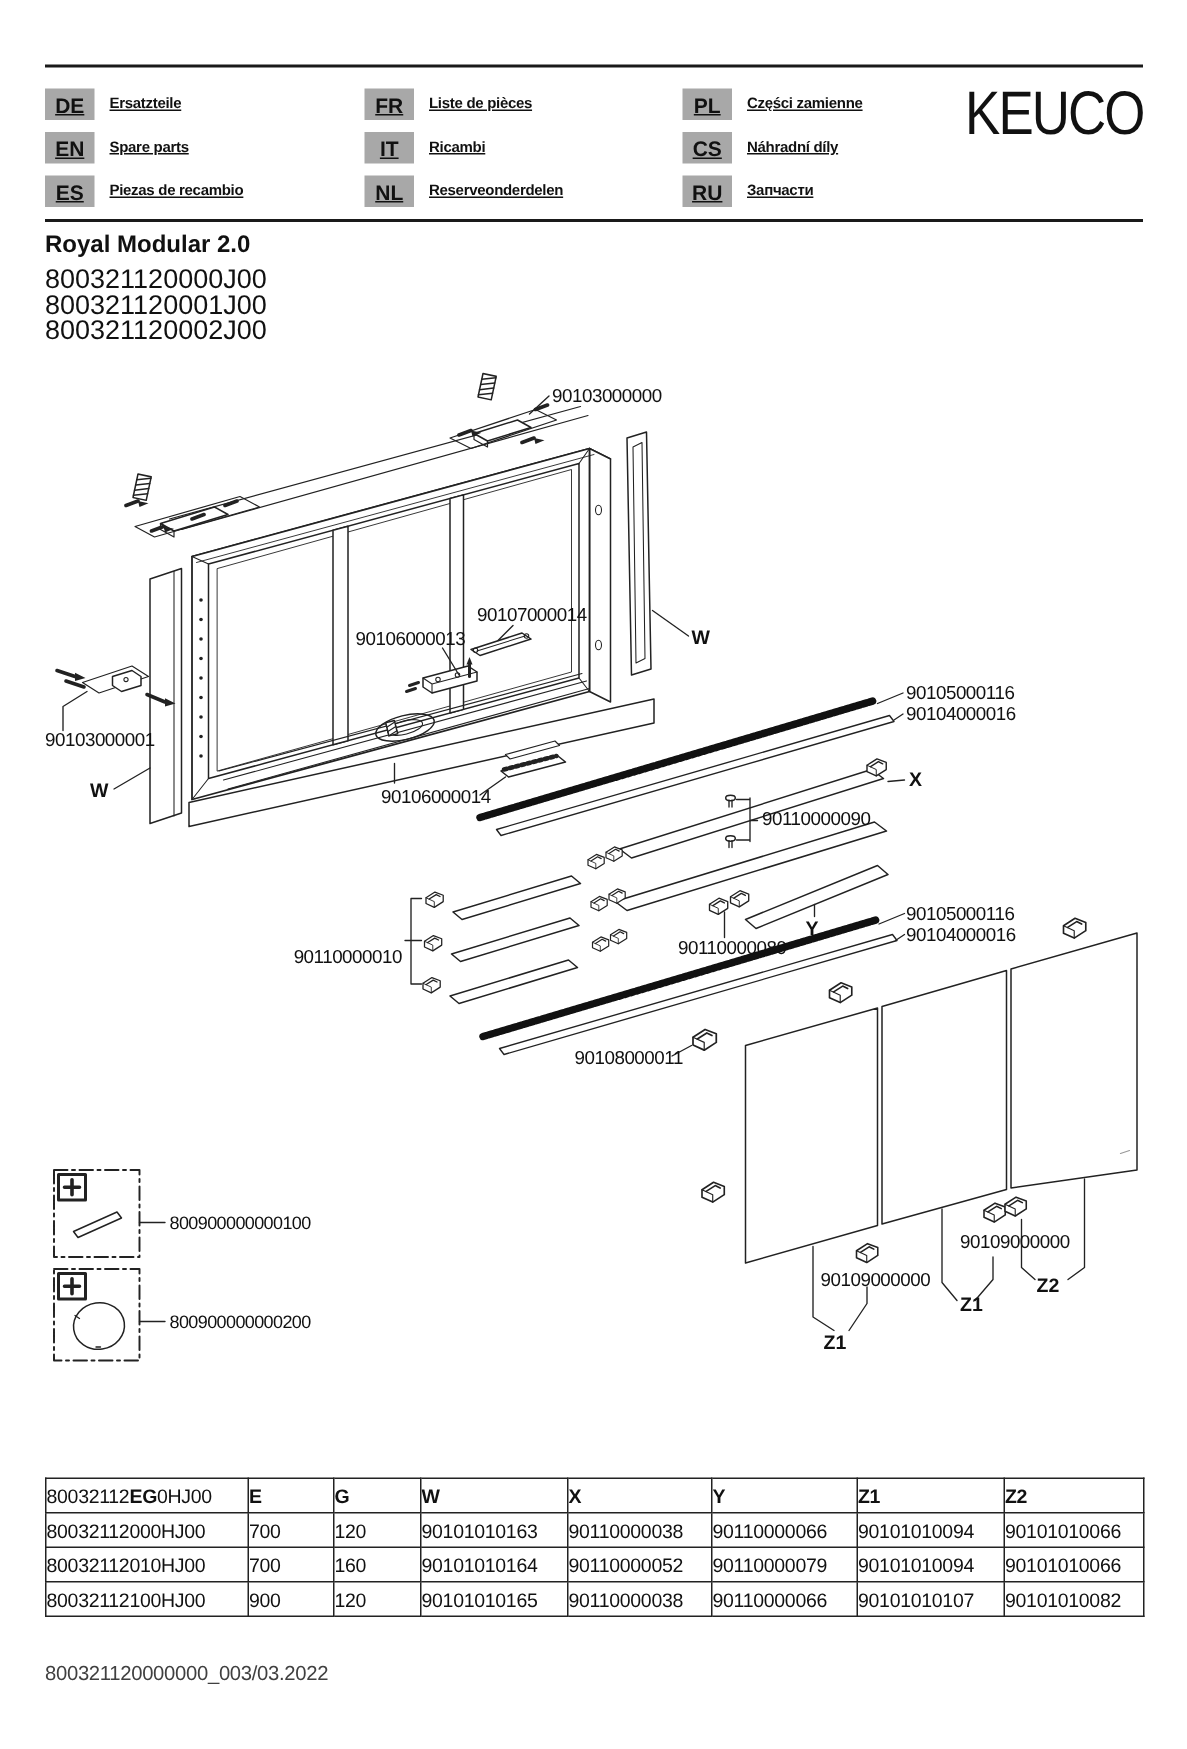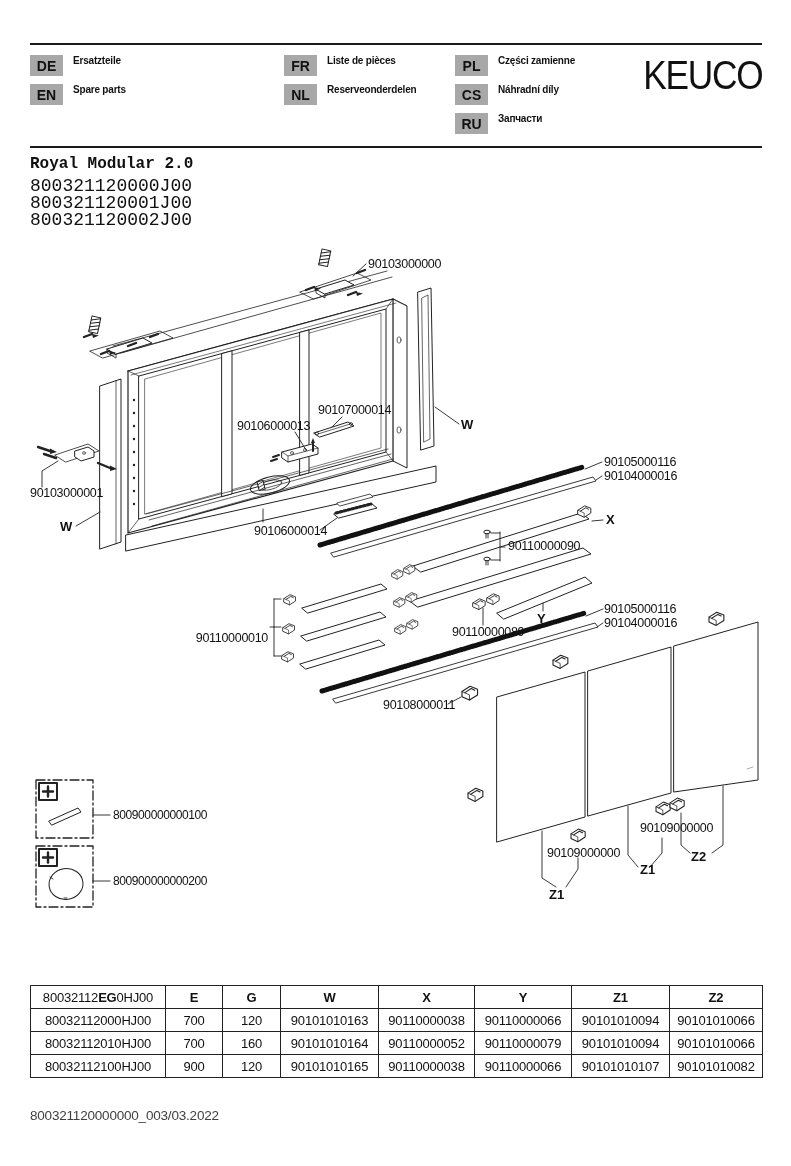--- a/index.html
+++ b/index.html
@@ -4,67 +4,75 @@
 <style>
   html,body{margin:0;padding:0;background:#fff;}
   .page{position:relative;width:791px;height:1166px;background:#fff;overflow:hidden;
         font-family:"Liberation Sans",sans-serif;color:#111;}
   .rule{position:absolute;left:30px;width:732px;height:2px;background:#1a1a1a;}
   .rule-top{top:43px;}
   .rule-mid{top:146px;}
 
   .lang-col{position:absolute;top:55px;}
   .lang-col-1{left:30px;}
-  .lang-col-2{left:243px;margin-left:41px;}
+  .lang-col-2{left:243px;}
   .lang-col-3{left:455px;}
-  .lang-row{display:flex;align-items:flex-start;height:29px;}
+  .lang-row{display:flex;align-items:center;height:29px;text-decoration:underline;}
   .badge{width:33px;height:21px;background:#a8a8a8;color:#111;font-weight:bold;font-size:14px;
          display:flex;align-items:center;justify-content:center;margin-right:10px;flex:0 0 auto;}
   .lang-label{font-weight:bold;font-size:10px;letter-spacing:-0.2px;white-space:nowrap;}
 
   .logo{position:absolute;top:52px;right:29px;font-size:41px;font-weight:400;letter-spacing:-1.5px;
         transform:scaleX(0.86);transform-origin:100% 0;white-space:nowrap;}
 
-  .title-block{position:absolute;left:30px;top:155px;font-family:Liberation Mono, monospace;}
+  .title-block{position:absolute;left:30px;top:155px;}
   .product-title{font-size:16px;font-weight:bold;margin:0 0 5px 0;}
   .product-code{font-size:18px;line-height:17px;}
 
   svg.diagram{position:absolute;left:0;top:0;}
   .t{font-size:12.5px;letter-spacing:-0.3px;font-family:"Liberation Sans",sans-serif;}
   .ts{font-size:12px;letter-spacing:-0.4px;font-family:"Liberation Sans",sans-serif;}
   .tb{font-size:13px;font-weight:bold;font-family:"Liberation Sans",sans-serif;}
 
   table.parts{position:absolute;left:30px;top:985px;border-collapse:collapse;table-layout:fixed;
               width:732px;}
-  table.parts td{border:1.5px solid #222;height:22px;text-align:center;vertical-align:middle;
+  table.parts td{border:1.5px solid #222;height:22px;text-align:left;vertical-align:middle;
                  font-size:13px;padding:0;letter-spacing:-0.2px;white-space:nowrap;overflow:hidden;}
   table.parts td.colhead{font-weight:bold;}
   .footer{position:absolute;left:30px;top:1108px;font-size:13.5px;color:#404040;letter-spacing:-0.2px;}
 </style>
 </head>
 <body>
 
 <div class="page">
 
   <div class="rule rule-top"></div>
 
   <div class="lang-col lang-col-1">
     <div class="lang-row">
       <span class="badge">DE</span>
       <span class="lang-label">Ersatzteile</span>
     </div>
     <div class="lang-row">
       <span class="badge">EN</span>
       <span class="lang-label">Spare parts</span>
     </div>
+    <div class="lang-row">
+      <span class="badge">ES</span>
+      <span class="lang-label">Piezas de recambio</span>
+    </div>
   </div>
   <div class="lang-col lang-col-2">
     <div class="lang-row">
       <span class="badge">FR</span>
       <span class="lang-label">Liste de pièces</span>
+    </div>
+    <div class="lang-row">
+      <span class="badge">IT</span>
+      <span class="lang-label">Ricambi</span>
     </div>
     <div class="lang-row">
       <span class="badge">NL</span>
       <span class="lang-label">Reserveonderdelen</span>
     </div>
   </div>
   <div class="lang-col lang-col-3">
     <div class="lang-row">
       <span class="badge">PL</span>
       <span class="lang-label">Części zamienne</span>

